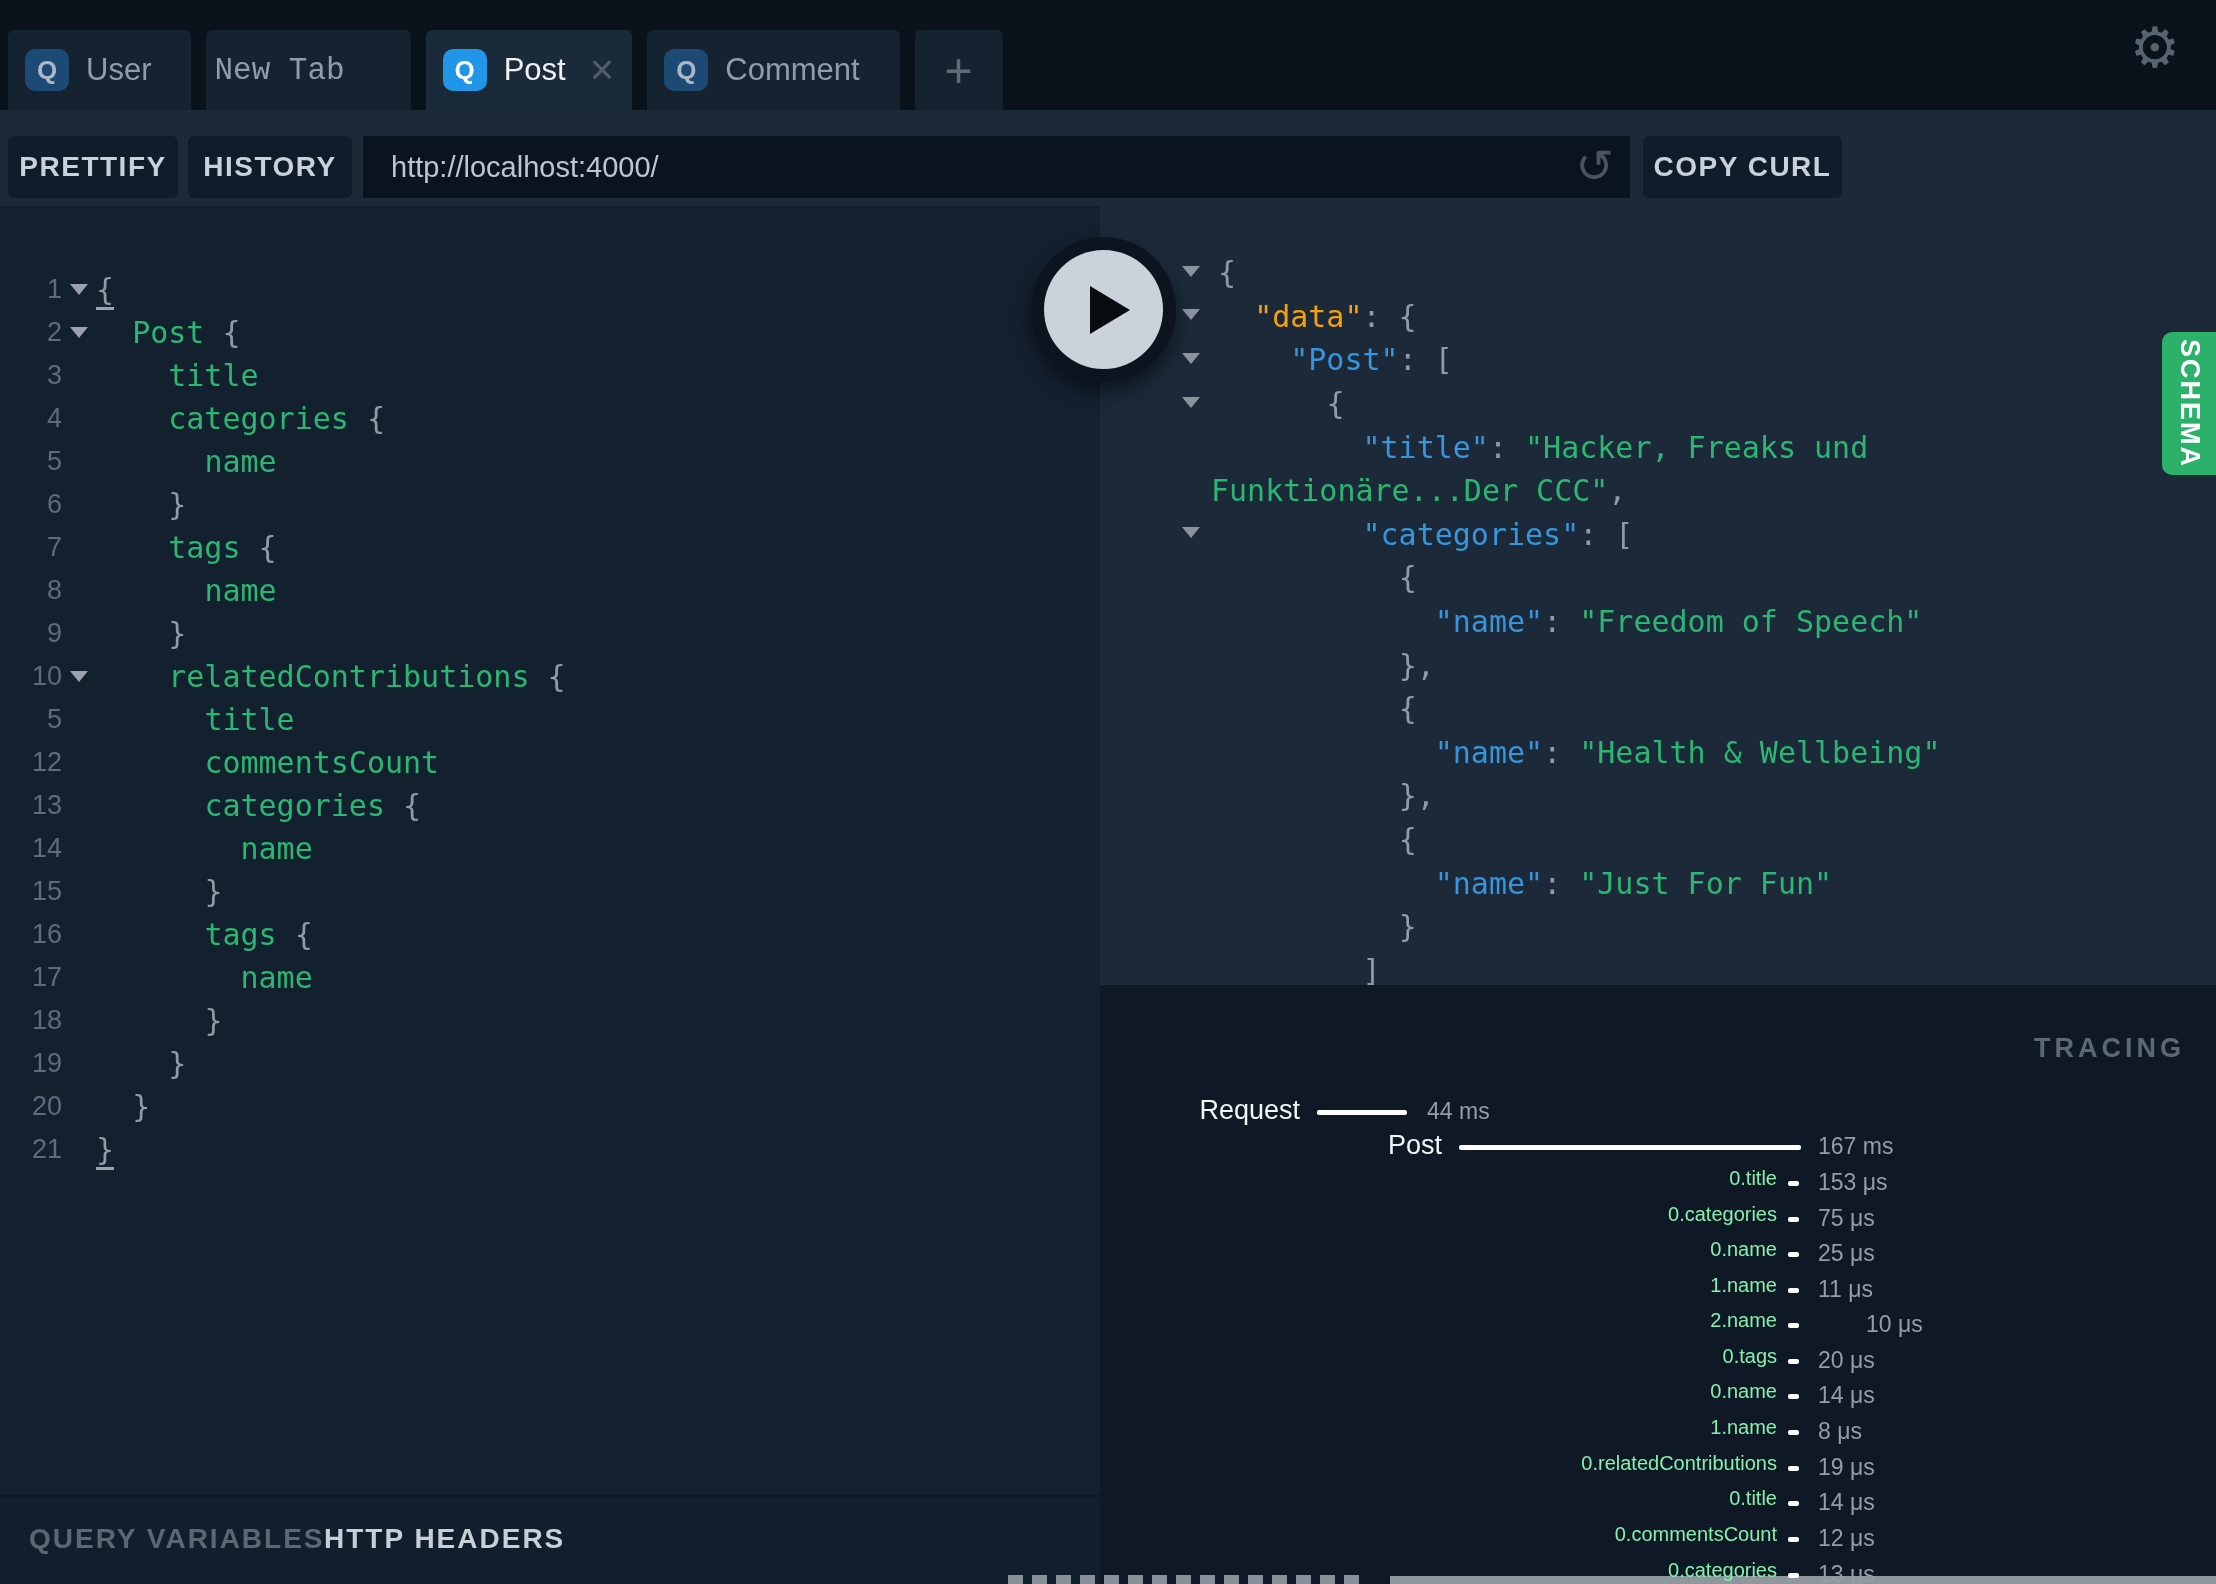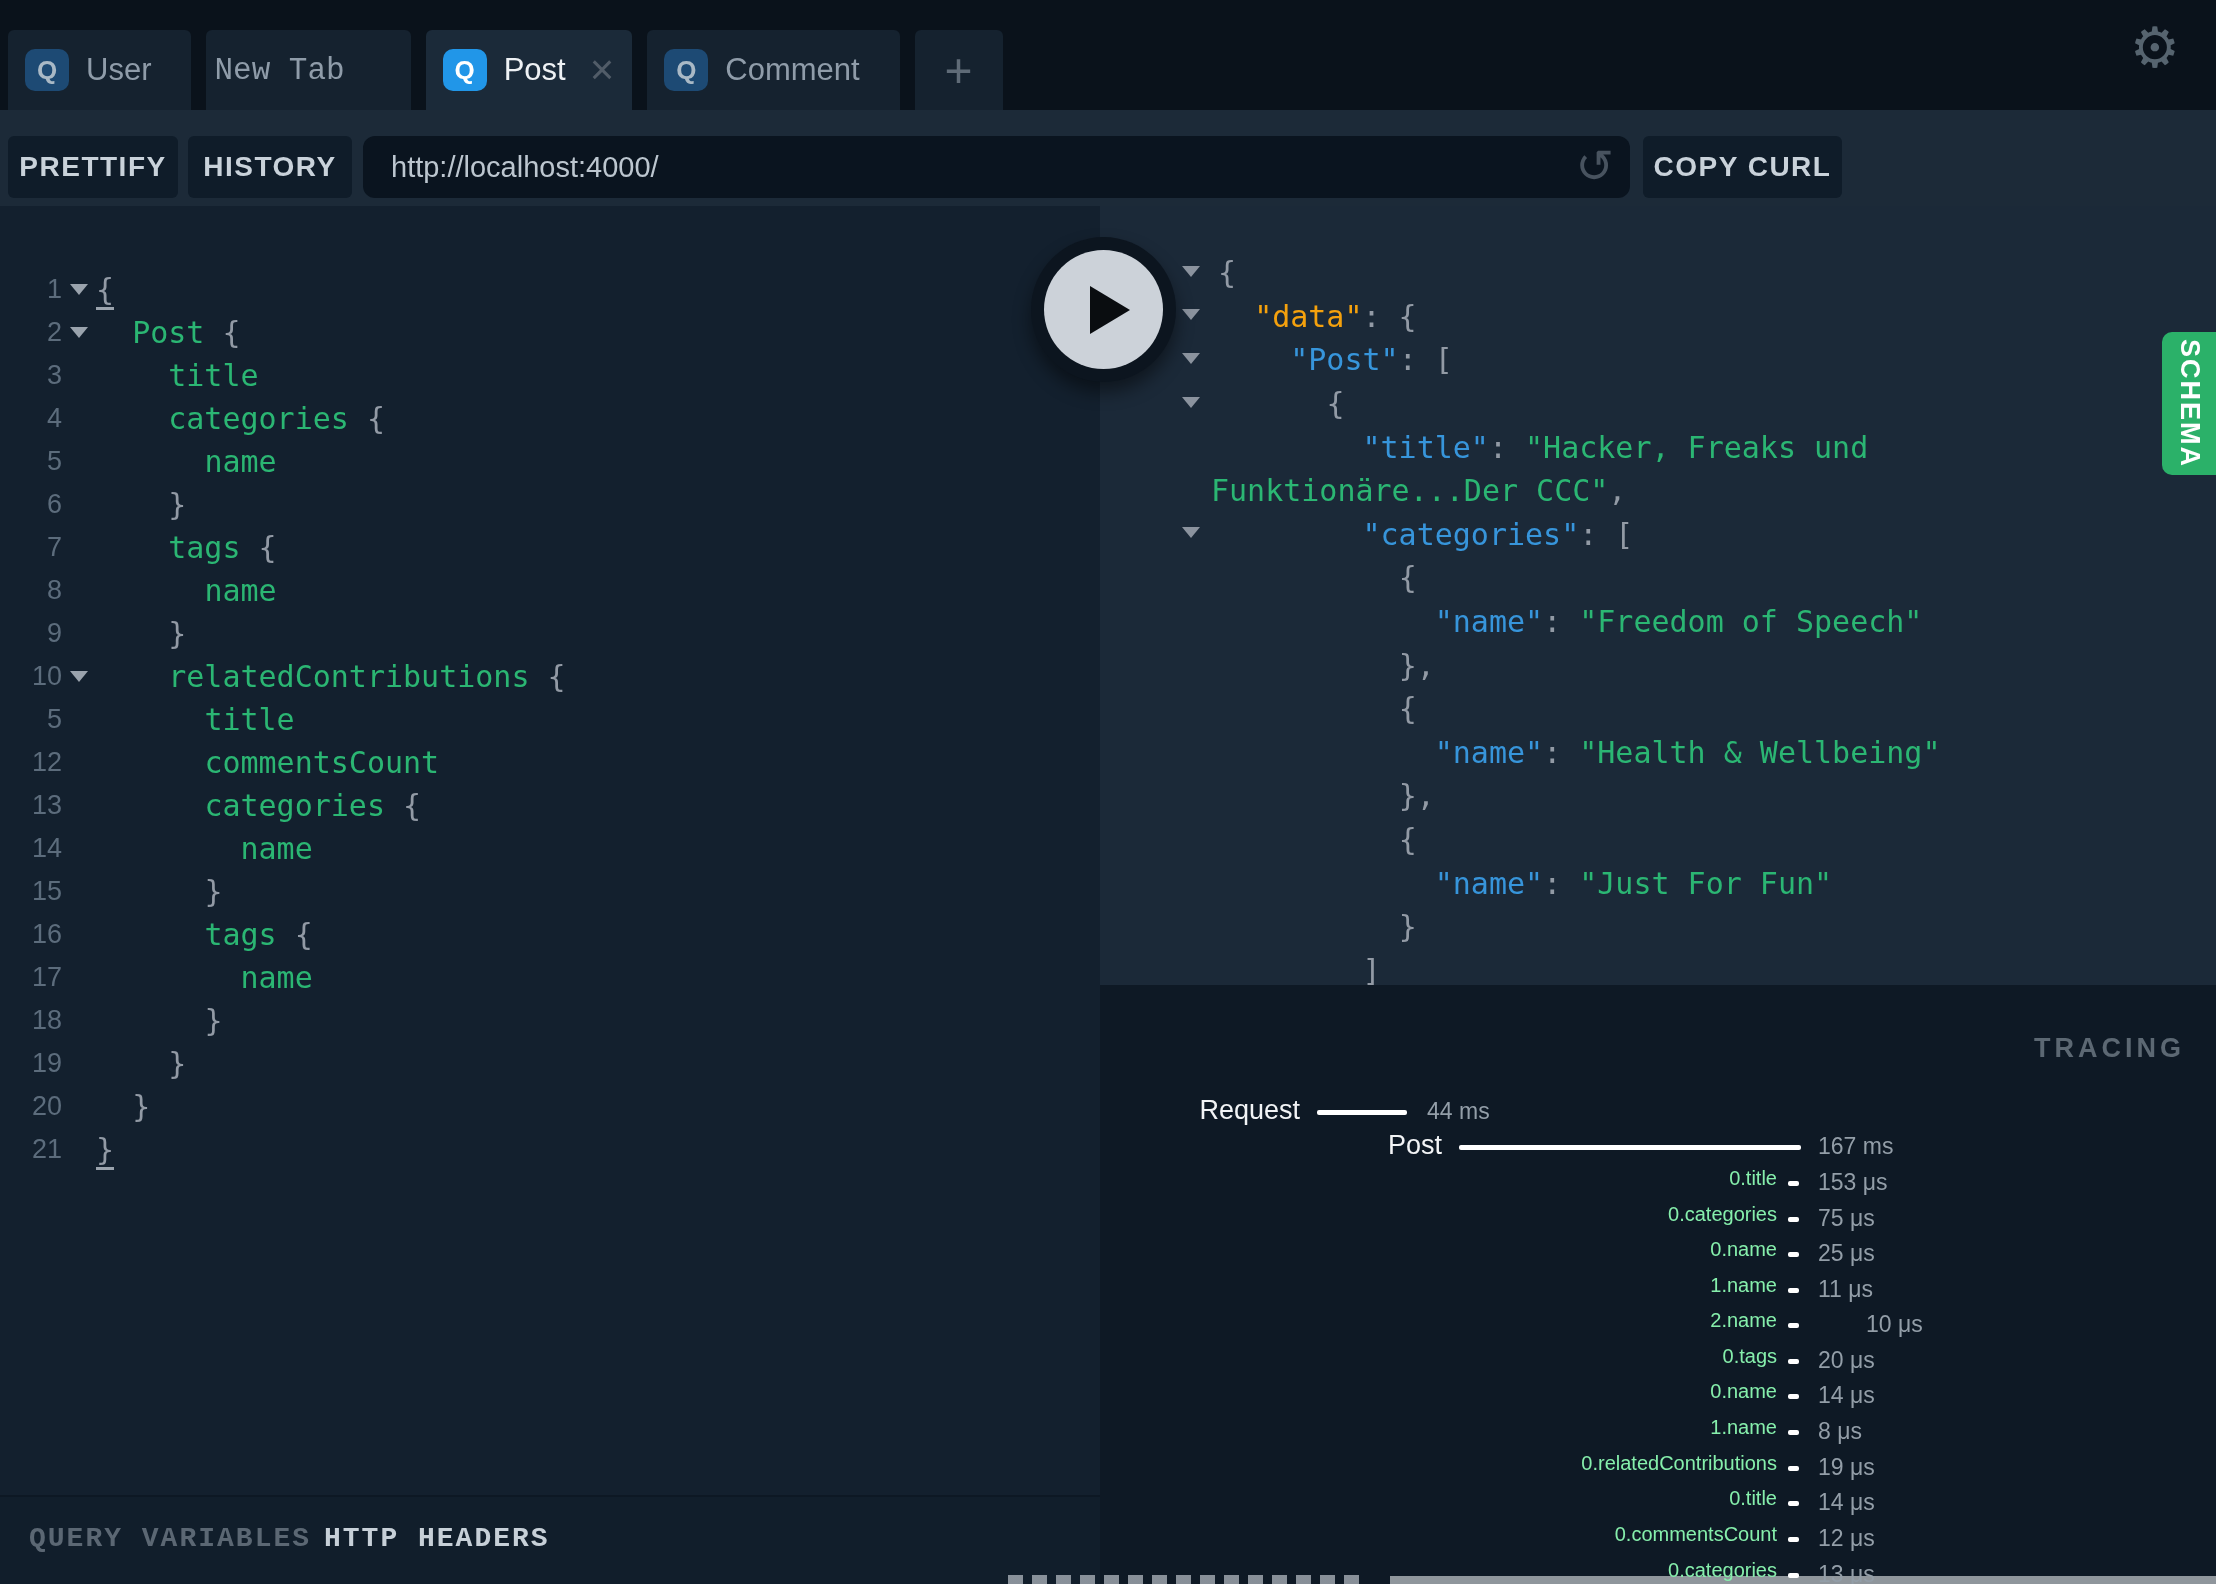--- a/index.html
+++ b/index.html
@@ -26,21 +26,21 @@
   .plus-tab{height:80px;width:88px;background:#15222f;border-radius:6px 6px 0 0;
             display:flex;align-items:center;justify-content:center;font-size:48px;color:#5f6b77;cursor:pointer;}
   .gear{position:absolute;right:36px;top:20px;font-size:56px;color:#56646f;cursor:pointer;line-height:1;}
   
   .toolbar{position:absolute;left:0;top:110px;width:2216px;height:96px;background:#1c2a38;}
   .tbtn{position:absolute;top:26px;height:62px;background:#0f1c29;border-radius:6px;color:#c9d2da;
         font-weight:bold;font-size:28px;letter-spacing:1.5px;display:flex;align-items:center;
         justify-content:center;cursor:pointer;}
   #btn-prettify{left:8px;width:170px;}
   #btn-history{left:188px;width:164px;}
-  .url-wrap{position:absolute;left:363px;top:26px;width:1267px;height:62px;background:#0a141f;border-radius:12px;}
+  .url-wrap{position:absolute;left:363px;top:26px;width:1267px;height:62px;background:#0a141f;border-radius:0;}
   .url-input{width:100%;height:100%;background:transparent;border:none;outline:none;color:#bcc6cf;
              font-size:29px;padding:0 80px 0 28px;box-sizing:border-box;font-family:"Liberation Sans",sans-serif;}
   .reload{position:absolute;right:16px;top:3px;font-size:46px;color:#48535f;cursor:pointer;line-height:1.2;}
   #btn-copycurl{left:1643px;width:199px;}
   #btn-share{left:1853px;width:343px;}
   
   .editor-pane{position:absolute;left:0;top:206px;width:1100px;height:1289px;background:#13202e;
                padding-top:62px;box-sizing:border-box;overflow:hidden;}
   .code-row{display:flex;height:43px;align-items:center;font-family:"DejaVu Sans Mono",monospace;font-size:30px;}
   .gut{width:62px;text-align:right;color:#5c6c7c;font-size:27px;flex:none;
@@ -60,21 +60,21 @@
                  padding-top:45px;box-sizing:border-box;overflow:hidden;}
   .resp-row{display:flex;height:43.6px;align-items:center;font-family:"DejaVu Sans Mono",monospace;font-size:30px;}
   .resp-gut{width:118px;flex:none;position:relative;height:100%;}
   .resp-row.wrap .resp-gut{width:111px;}
   .resp-arrow{position:absolute;left:82px;top:50%;margin-top:-7px;width:0;height:0;
               border-left:9px solid transparent;border-right:9px solid transparent;
               border-top:11px solid #8b939e;cursor:pointer;}
   
   .bottombar{position:absolute;left:0;top:1495px;width:1100px;height:89px;background:#111e2b;
              border-top:2px solid #0d1824;box-sizing:border-box;}
-  .bb-label{position:absolute;top:26px;font-size:28px;font-weight:bold;letter-spacing:2px;cursor:pointer;font-family:Liberation Mono, monospace;}
+  .bb-label{position:absolute;top:26px;font-size:28px;font-weight:bold;letter-spacing:2px;cursor:pointer;}
   .bb-qv{left:29px;color:#5b6773;}
   .bb-hh{left:324px;color:#c7d0d8;}
   
   .tracing{position:absolute;left:1100px;top:985px;width:1116px;height:599px;background:#0e1925;overflow:hidden;}
   .tr-title{position:absolute;right:31px;top:48px;font-size:27px;font-weight:bold;letter-spacing:4px;color:#5c6873;}
   .tr-label{position:absolute;color:#86efac;font-size:20px;white-space:nowrap;}
   .tr-label.root{font-size:27px;color:#f2f4f6;}
   .tr-bar{position:absolute;height:5px;background:#ffffff;border-radius:2px;}
   .tr-time{position:absolute;color:#939ea8;font-size:23px;white-space:nowrap;}
   .tr-scrollbar{position:absolute;left:290px;bottom:0;width:826px;height:8px;background:#8f969c;cursor:pointer;}

